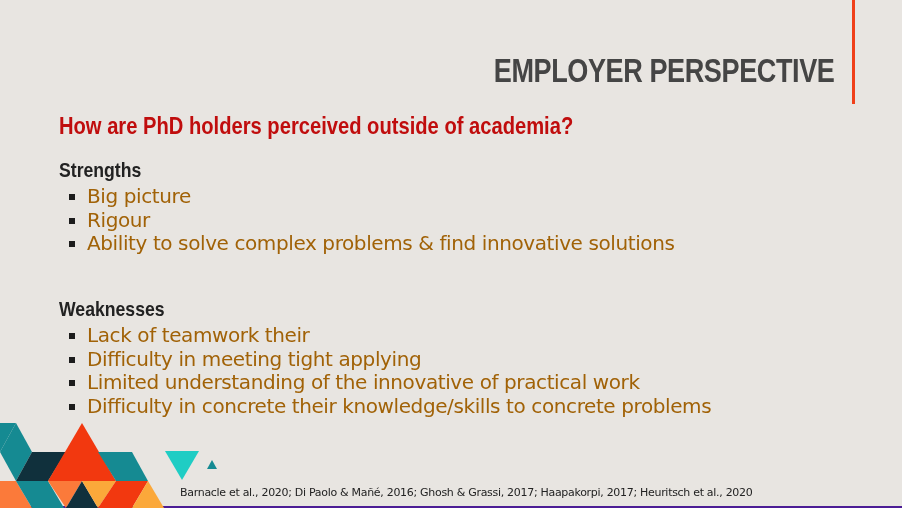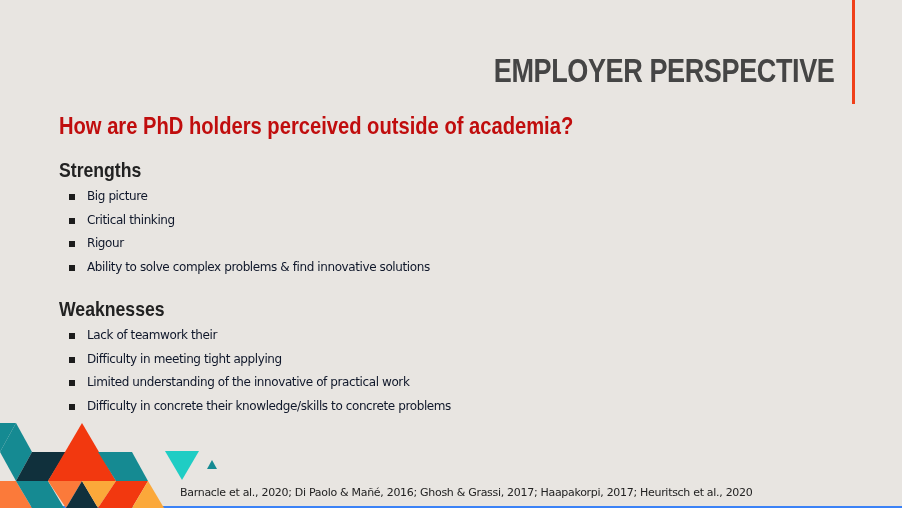--- a/index.html
+++ b/index.html
@@ -2,21 +2,21 @@
 <html><head>
 <meta charset="utf-8">
 <style>
   html, body { margin: 0; padding: 0; }
   body {
     width: 902px; height: 508px; overflow: hidden;
     background: #e8e5e1;
     position: relative;
     font-family: "DejaVu Sans", sans-serif;
   }
-  .slide { position: absolute; inset: 0; background: #e8e5e1; border-bottom: 2px solid #3b82f6; box-sizing: border-box; }
+  .slide { position: absolute; inset: 0; background: #e8e5e1; border-bottom: 2px solid #4c1d95; box-sizing: border-box; }
   .accent-line { position: absolute; left: 852px; top: 0; width: 3px; height: 104px; background: #f0401a; }
   .title {
     position: absolute; right: 68px; top: 52px;
     font-family: "Liberation Sans", sans-serif; font-weight: bold;
     font-size: 33px; color: #454545; letter-spacing: -0.5px;
     transform: scaleX(0.82); transform-origin: right center; white-space: nowrap;
   }
   .question {
     position: absolute; left: 59px; top: 112px;
     font-family: "Liberation Sans", sans-serif; font-weight: bold;
@@ -25,21 +25,21 @@
   }
   .section-heading {
     position: absolute; left: 59px;
     font-family: "Liberation Sans", sans-serif; font-weight: bold;
     font-size: 21px; color: #222; white-space: nowrap;
     transform: scaleX(0.84); transform-origin: left center;
   }
   .list { position: absolute; left: 68px; margin: 0; padding: 0; list-style: none; }
   .list li {
     position: relative; padding-left: 19px; height: 23.7px; line-height: 23.7px;
-    font-family: "DejaVu Sans", sans-serif; font-size: 12px; color: #0f172a;
+    font-family: "DejaVu Sans", sans-serif; font-size: 20px; color: #a16207;
     white-space: nowrap; letter-spacing: -0.4px;
   }
   .bullet { position: absolute; left: 1px; top: 9px; width: 6px; height: 6px; background: #1c1c1c; }
   .citation {
     position: absolute; left: 180px; top: 486px;
     font-family: "DejaVu Sans", sans-serif; font-size: 11px; color: #222; white-space: nowrap; letter-spacing: -0.3px;
   }
   .deco { position: absolute; left: 0; top: 420px; }
 </style>
 </head>
@@ -49,21 +49,20 @@
 
   <div class="accent-line"></div>
 
   <div class="title">EMPLOYER PERSPECTIVE</div>
 
   <div class="question">How are PhD holders perceived outside of academia?</div>
 
   <div class="section-heading" style="top:158px;">Strengths</div>
   <ul class="list" style="top:185px;">
     <li><span class="bullet"></span><span>Big picture</span></li>
-    <li><span class="bullet"></span><span>Critical thinking</span></li>
     <li><span class="bullet"></span><span>Rigour</span></li>
     <li><span class="bullet"></span><span>Ability to solve complex problems &amp; find innovative solutions</span></li>
   </ul>
 
   <div class="section-heading" style="top:297px;">Weaknesses</div>
   <ul class="list" style="top:324px;">
     <li><span class="bullet"></span><span>Lack of teamwork their</span></li>
     <li><span class="bullet"></span><span>Difficulty in meeting tight applying</span></li>
     <li><span class="bullet"></span><span>Limited understanding of the innovative of practical work</span></li>
     <li><span class="bullet"></span><span>Difficulty in concrete their knowledge/skills to concrete problems</span></li>

